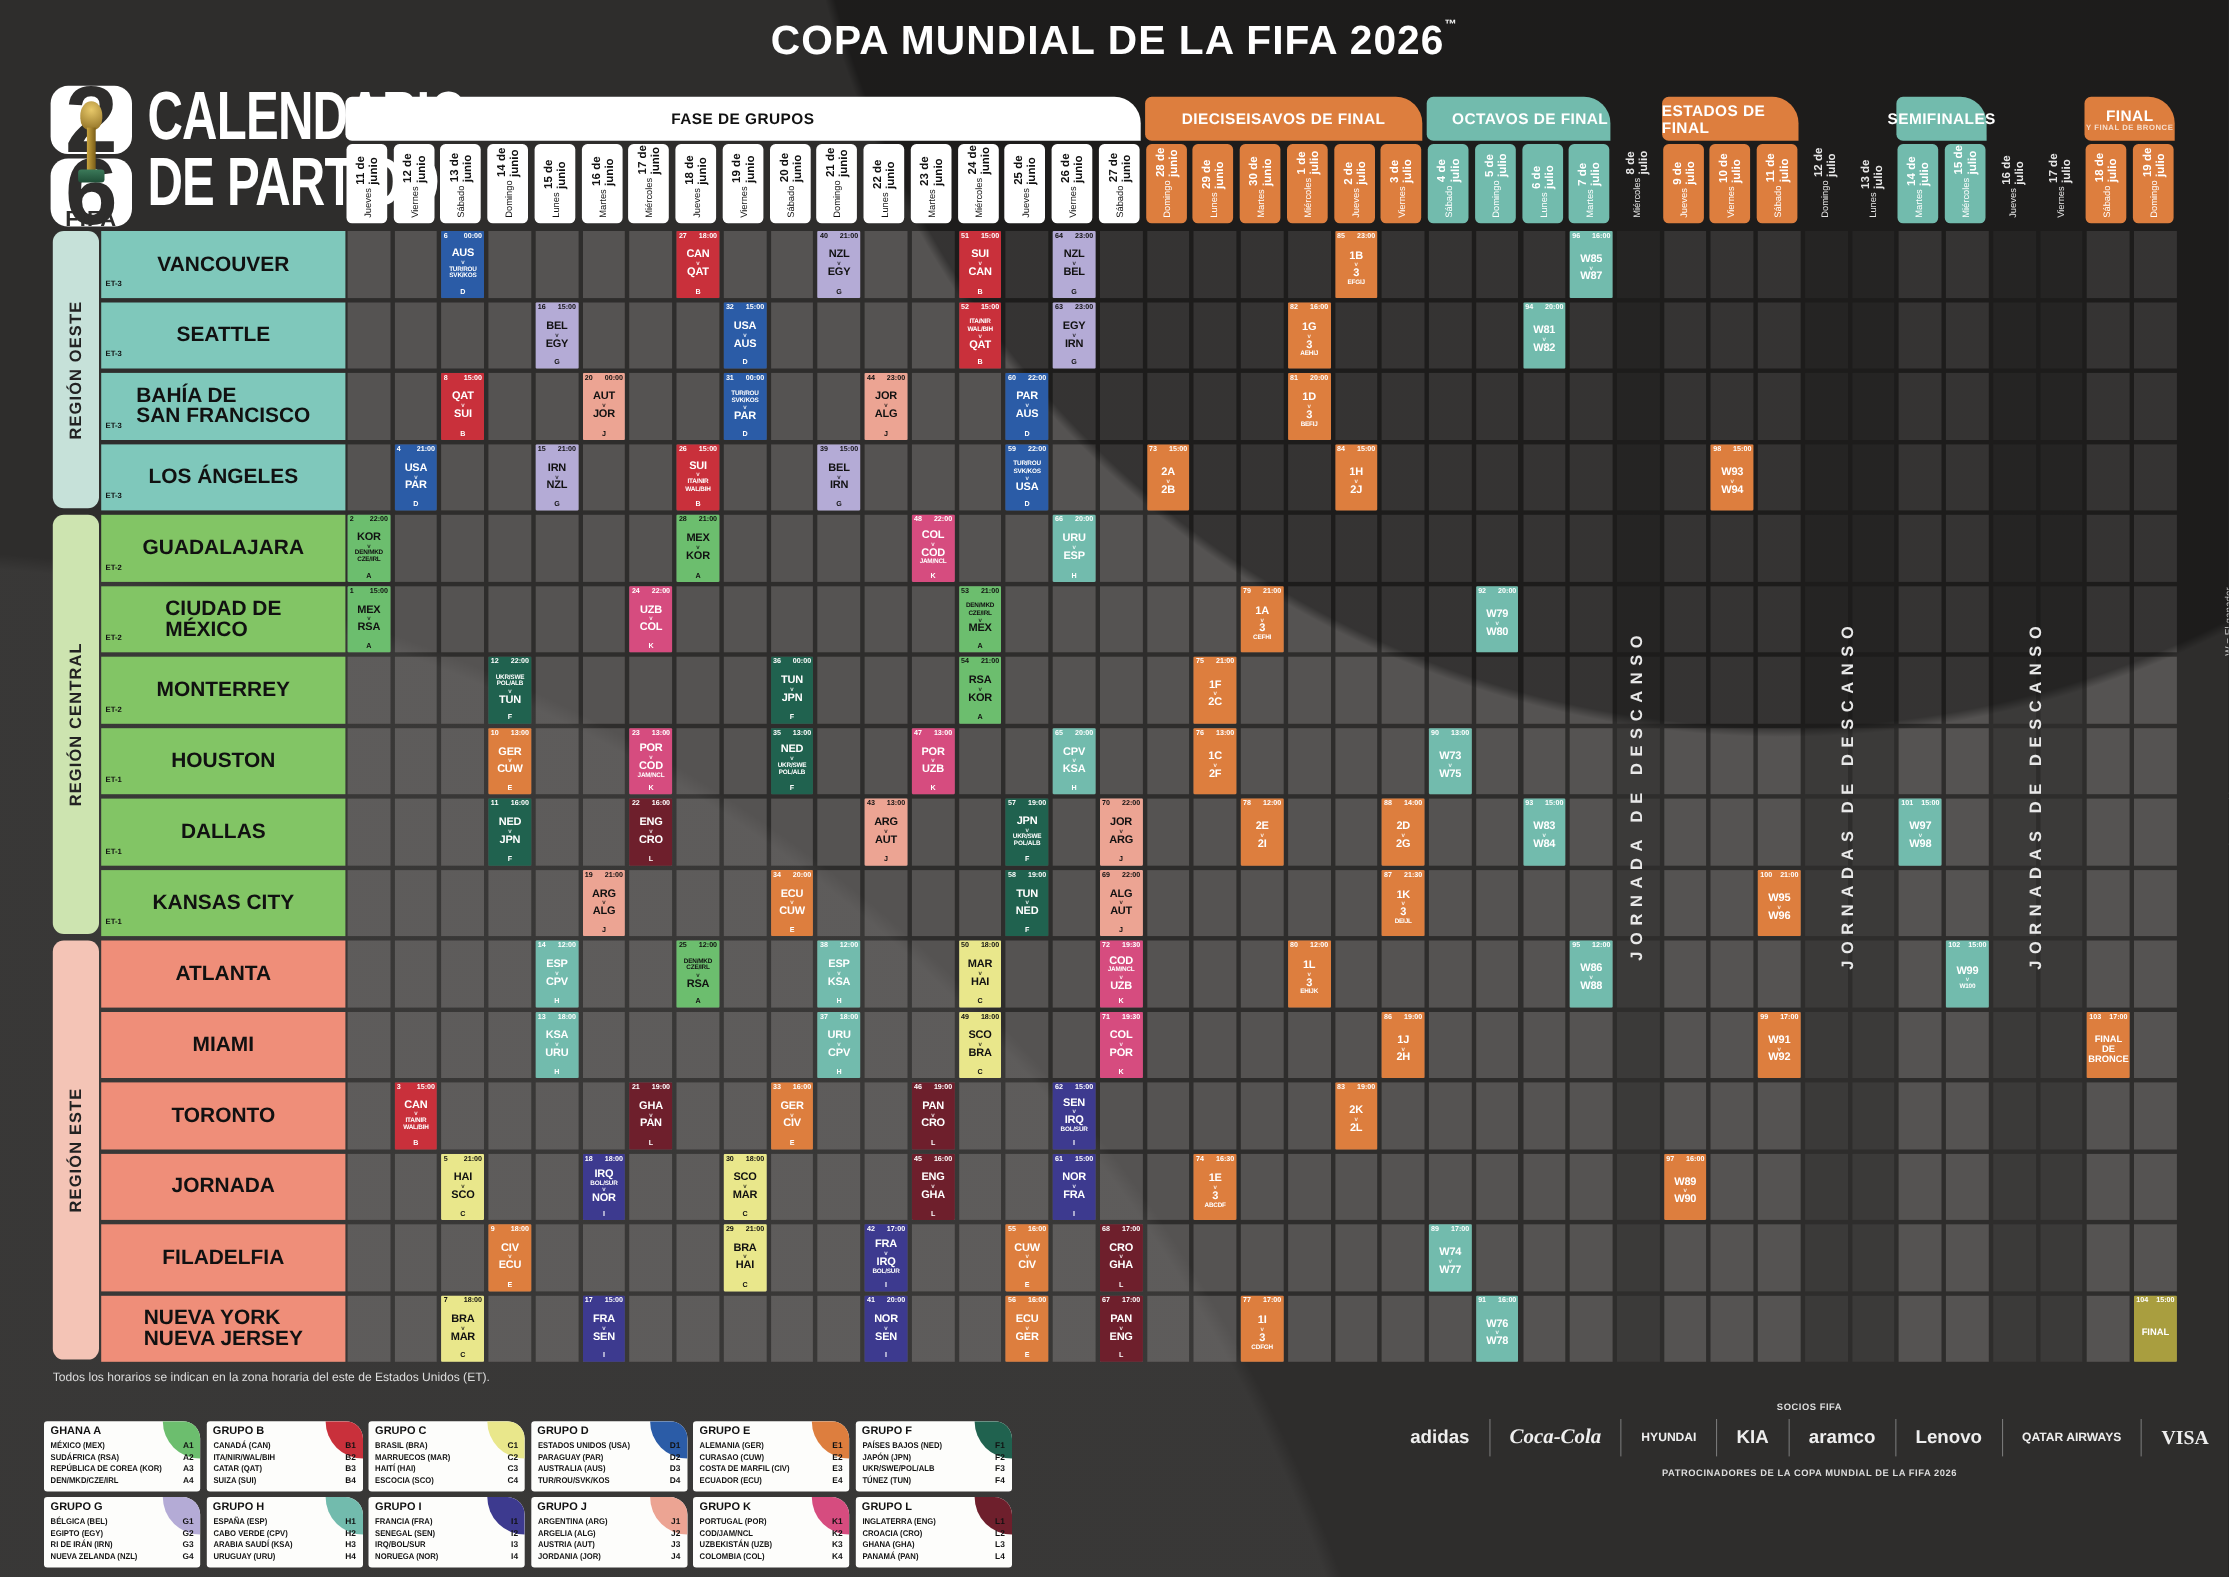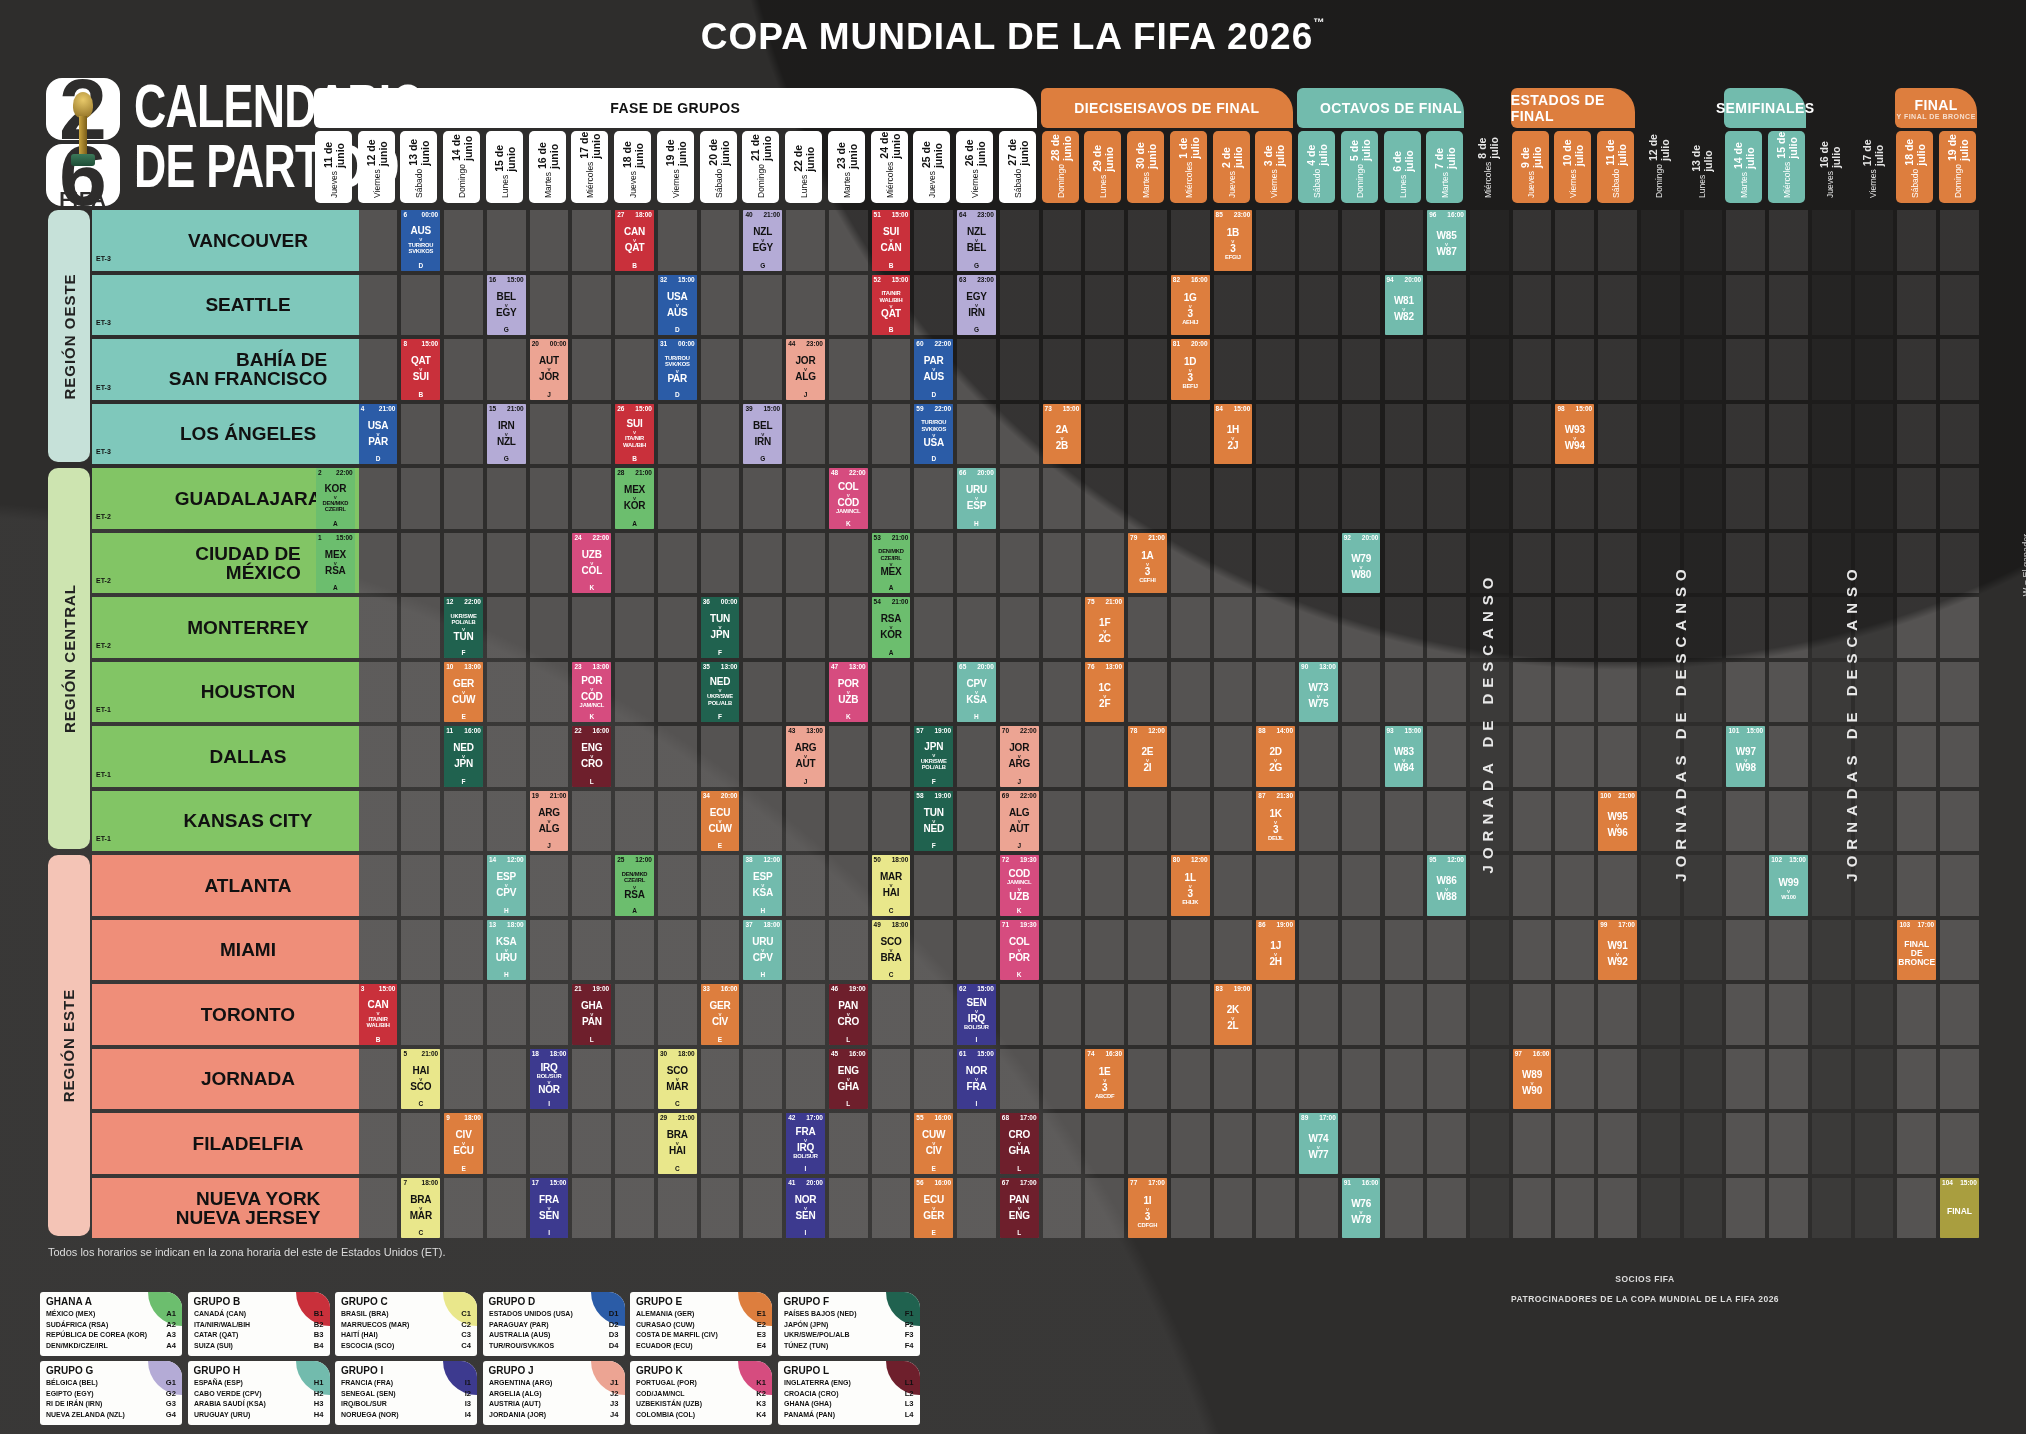--- a/index.html
+++ b/index.html
@@ -33,22 +33,22 @@
          font-weight:900;font-size:14px;letter-spacing:.4px;}
   .dlabwrap{z-index:6;}
   .dlab{width:72px;height:37px;transform:rotate(-90deg) translateX(-72px);transform-origin:0 0;
         display:flex;align-items:center;justify-content:flex-start;gap:3px;padding-left:5px;box-sizing:border-box;
         border-radius:5px;}
   .dlab .dy{font-size:8.5px;}
   .dlab .dt{font-size:10.5px;font-weight:900;}
   
   .rstrip{z-index:6;border-radius:10px;display:flex;align-items:center;justify-content:center;}
   .rstrip span{transform:rotate(-90deg);white-space:nowrap;font-weight:900;font-size:15px;letter-spacing:1px;color:#222;}
-  .city{z-index:6;display:flex;align-items:center;justify-content:center;text-align:right;
-        font-weight:900;color:#111;font-size:19px;line-height:19px;white-space:pre;position:absolute;padding-left:45px;}
+  .city{z-index:6;display:flex;align-items:center;justify-content:center;text-align:left;
+        font-weight:900;color:#111;font-size:19px;line-height:19px;white-space:pre;position:absolute;}
   .city .et{position:absolute;left:4px;bottom:3px;font-size:7px;font-weight:700;}
   
   .cell{z-index:4;background:#555352;}
   .cell.dark{background:#3b3a39;}
   .match{z-index:6;display:flex;flex-direction:column;align-items:center;box-sizing:border-box;padding:1px 2px;border-radius:1px;}
   .match .hd{width:100%;display:flex;justify-content:space-between;font-size:6.5px;font-weight:700;line-height:8px;}
   .match .tm1{flex:1;display:flex;flex-direction:column;align-items:center;justify-content:center;width:100%;}
   .match .big{font-size:10px;font-weight:900;line-height:10px;letter-spacing:-.2px;}
   .match .sml{font-size:5.8px;font-weight:900;line-height:6.5px;letter-spacing:-.2px;}
   .match .vs{font-size:5.5px;line-height:6px;font-weight:700;opacity:.85;}
@@ -2500,14 +2500,31 @@
       </div>
       <div class="trow">
         <span class="nm">PANAMÁ (PAN)</span>
         <span>L4</span>
       </div>
     </div>
   </div>
 
 <div id="sponsors" class="abs">
   <div class="sphead">SOCIOS FIFA</div>
+  <div class="sprow" id="socios-row">
+      <div class="sp">adidas</div>
+      <div class="sep"></div>
+      <div class="sp script">Coca-Cola</div>
+      <div class="sep"></div>
+      <div class="sp small">HYUNDAI</div>
+      <div class="sep"></div>
+      <div class="sp">KIA</div>
+      <div class="sep"></div>
+      <div class="sp">aramco</div>
+      <div class="sep"></div>
+      <div class="sp">Lenovo</div>
+      <div class="sep"></div>
+      <div class="sp small">QATAR AIRWAYS</div>
+      <div class="sep"></div>
+      <div class="sp serif">VISA</div>
+    </div>
   <div class="sphead" style="margin-top:10px;">PATROCINADORES DE LA COPA MUNDIAL DE LA FIFA 2026</div>
 </div>
 
 </body></html>

